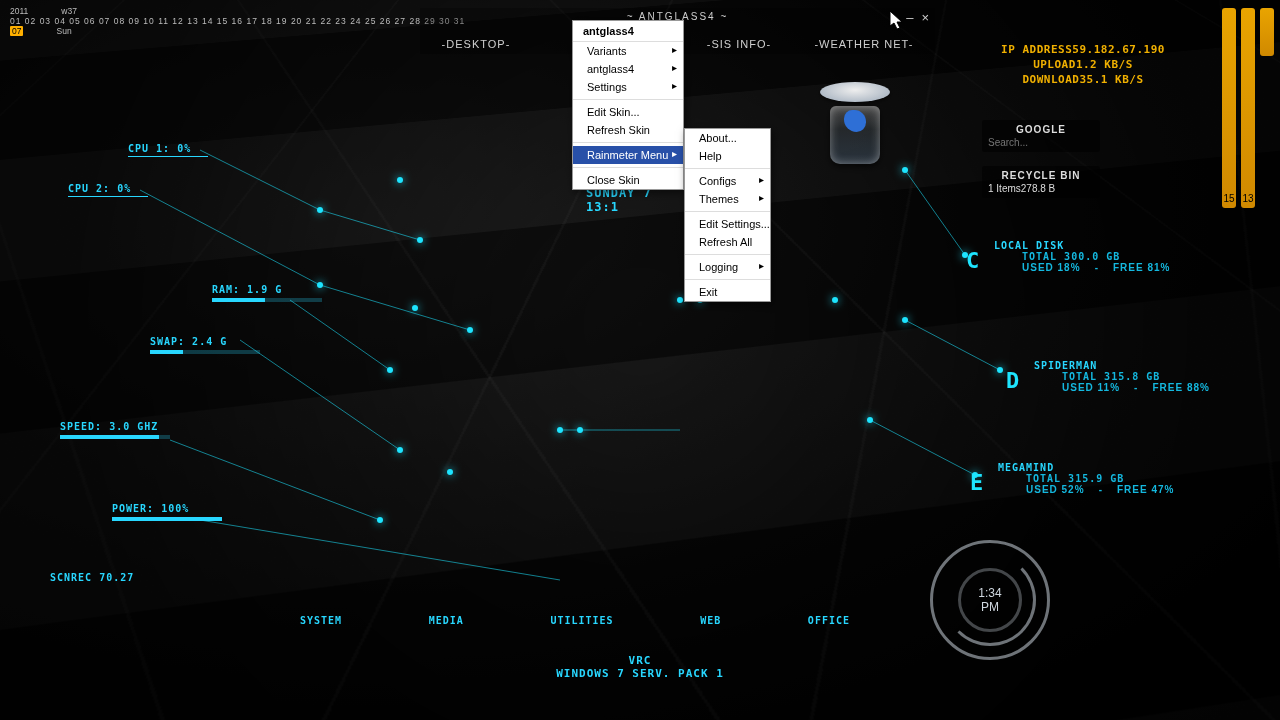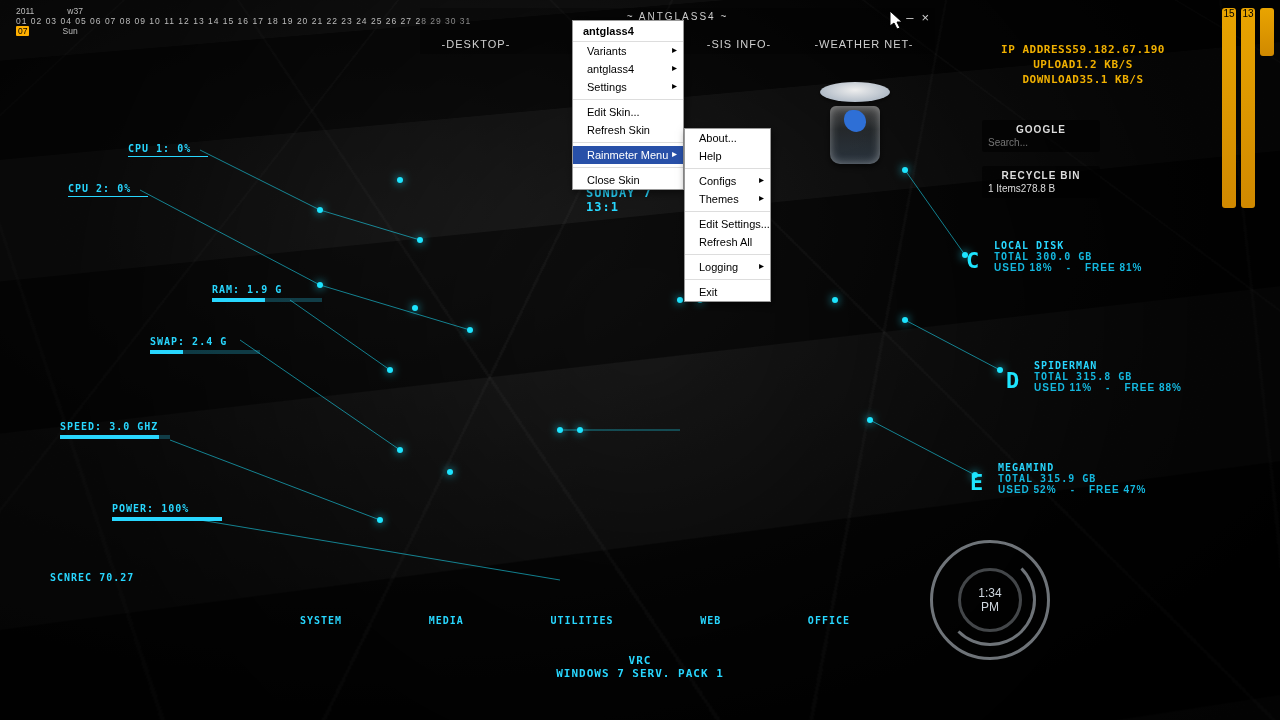--- a/index.html
+++ b/index.html
@@ -18,43 +18,43 @@
       repeating-linear-gradient(65deg,  transparent 0 120px, rgba(255,255,255,.05) 120px 122px, transparent 122px 260px),
       repeating-linear-gradient(0deg, rgba(0,0,0,.45) 0 140px, rgba(40,40,40,.3) 140px 280px);
     transform: perspective(900px) rotateX(35deg) rotateZ(-8deg) scale(1.4);
     filter: blur(.3px);
   }
   .wallpaper::after{content:"";position:absolute;inset:0;
     background:radial-gradient(circle at 50% 45%, rgba(0,0,0,.25), rgba(0,0,0,.7) 75%);}
 
   
   .tech { font-family: "Consolas", monospace; font-weight:bold; color:#28d7ff; letter-spacing:1px; font-size:10px; text-transform:uppercase; }
-  .tech2{ color:#14b8df; }
+  .tech2{ color:#14b8df;margin-left:28px; }
   .orange { color:#f0b000; font-family:"Consolas",monospace; font-weight:bold; font-size:11px; letter-spacing:.5px;}
 
   .stat { position:absolute; }
   .stat .bar { height:4px; background:rgba(40,215,255,.25); margin-top:3px; position:relative; width:110px;}
   .stat .bar i{position:absolute;left:0;top:0;height:100%;background:#28d7ff;}
   .underline{height:1px;background:#28d7ff;margin-top:2px;}
 
   
   .topbar { position:absolute; top:8px; left:420px; right:345px; height:46px;
     background:rgba(0,0,0,.28); display:flex; align-items:flex-start; color:#cfcfcf;}
   .topbar .title{position:absolute;top:3px;left:50%;transform:translateX(-50%);font-size:10px;letter-spacing:2px}
   .topbar .ctl{position:absolute;top:2px;right:6px;font-size:13px;display:flex;gap:8px}
   .topbar .tabs{position:absolute;bottom:4px;left:0;right:0;display:flex;justify-content:space-around;font-size:11px;letter-spacing:1px}
 
   
-  .cal{position:absolute;top:6px;left:16px;font-size:8.5px;color:#bcbcbc}
+  .cal{position:absolute;top:6px;left:10px;font-size:8.5px;color:#bcbcbc}
   .cal .days{letter-spacing:1px;white-space:nowrap}
   .cal .today{display:inline-block;background:#ffb000;color:#000;padding:0 2px;border-radius:1px}
 
   
   .sidebars{position:absolute;top:8px;right:6px;display:flex;gap:5px;height:200px;}
-  .sbar{width:14px;height:100%;background:linear-gradient(#e9a400,#d08900);border-radius:3px;position:relative;color:#000;font-family:Consolas,monospace;font-size:10px;display:flex;align-items:flex-start;justify-content:center;padding-bottom:4px}
+  .sbar{width:14px;height:100%;background:linear-gradient(#e9a400,#d08900);border-radius:3px;position:relative;color:#000;font-family:Consolas,monospace;font-size:10px;display:flex;align-items:flex-end;justify-content:center;padding-bottom:4px}
 
   
   .net{position:absolute;top:42px;right:82px;width:230px}
   .net .row{display:flex;justify-content:center;padding:1px 0}
 
   
   .panel{position:absolute;background:rgba(0,0,0,.55);padding:4px 6px;border-radius:2px;font-size:10px;color:#ddd}
   .panel .hdr{font-weight:bold;letter-spacing:1px;text-align:center;margin-bottom:2px;font-size:10px}
 
   

